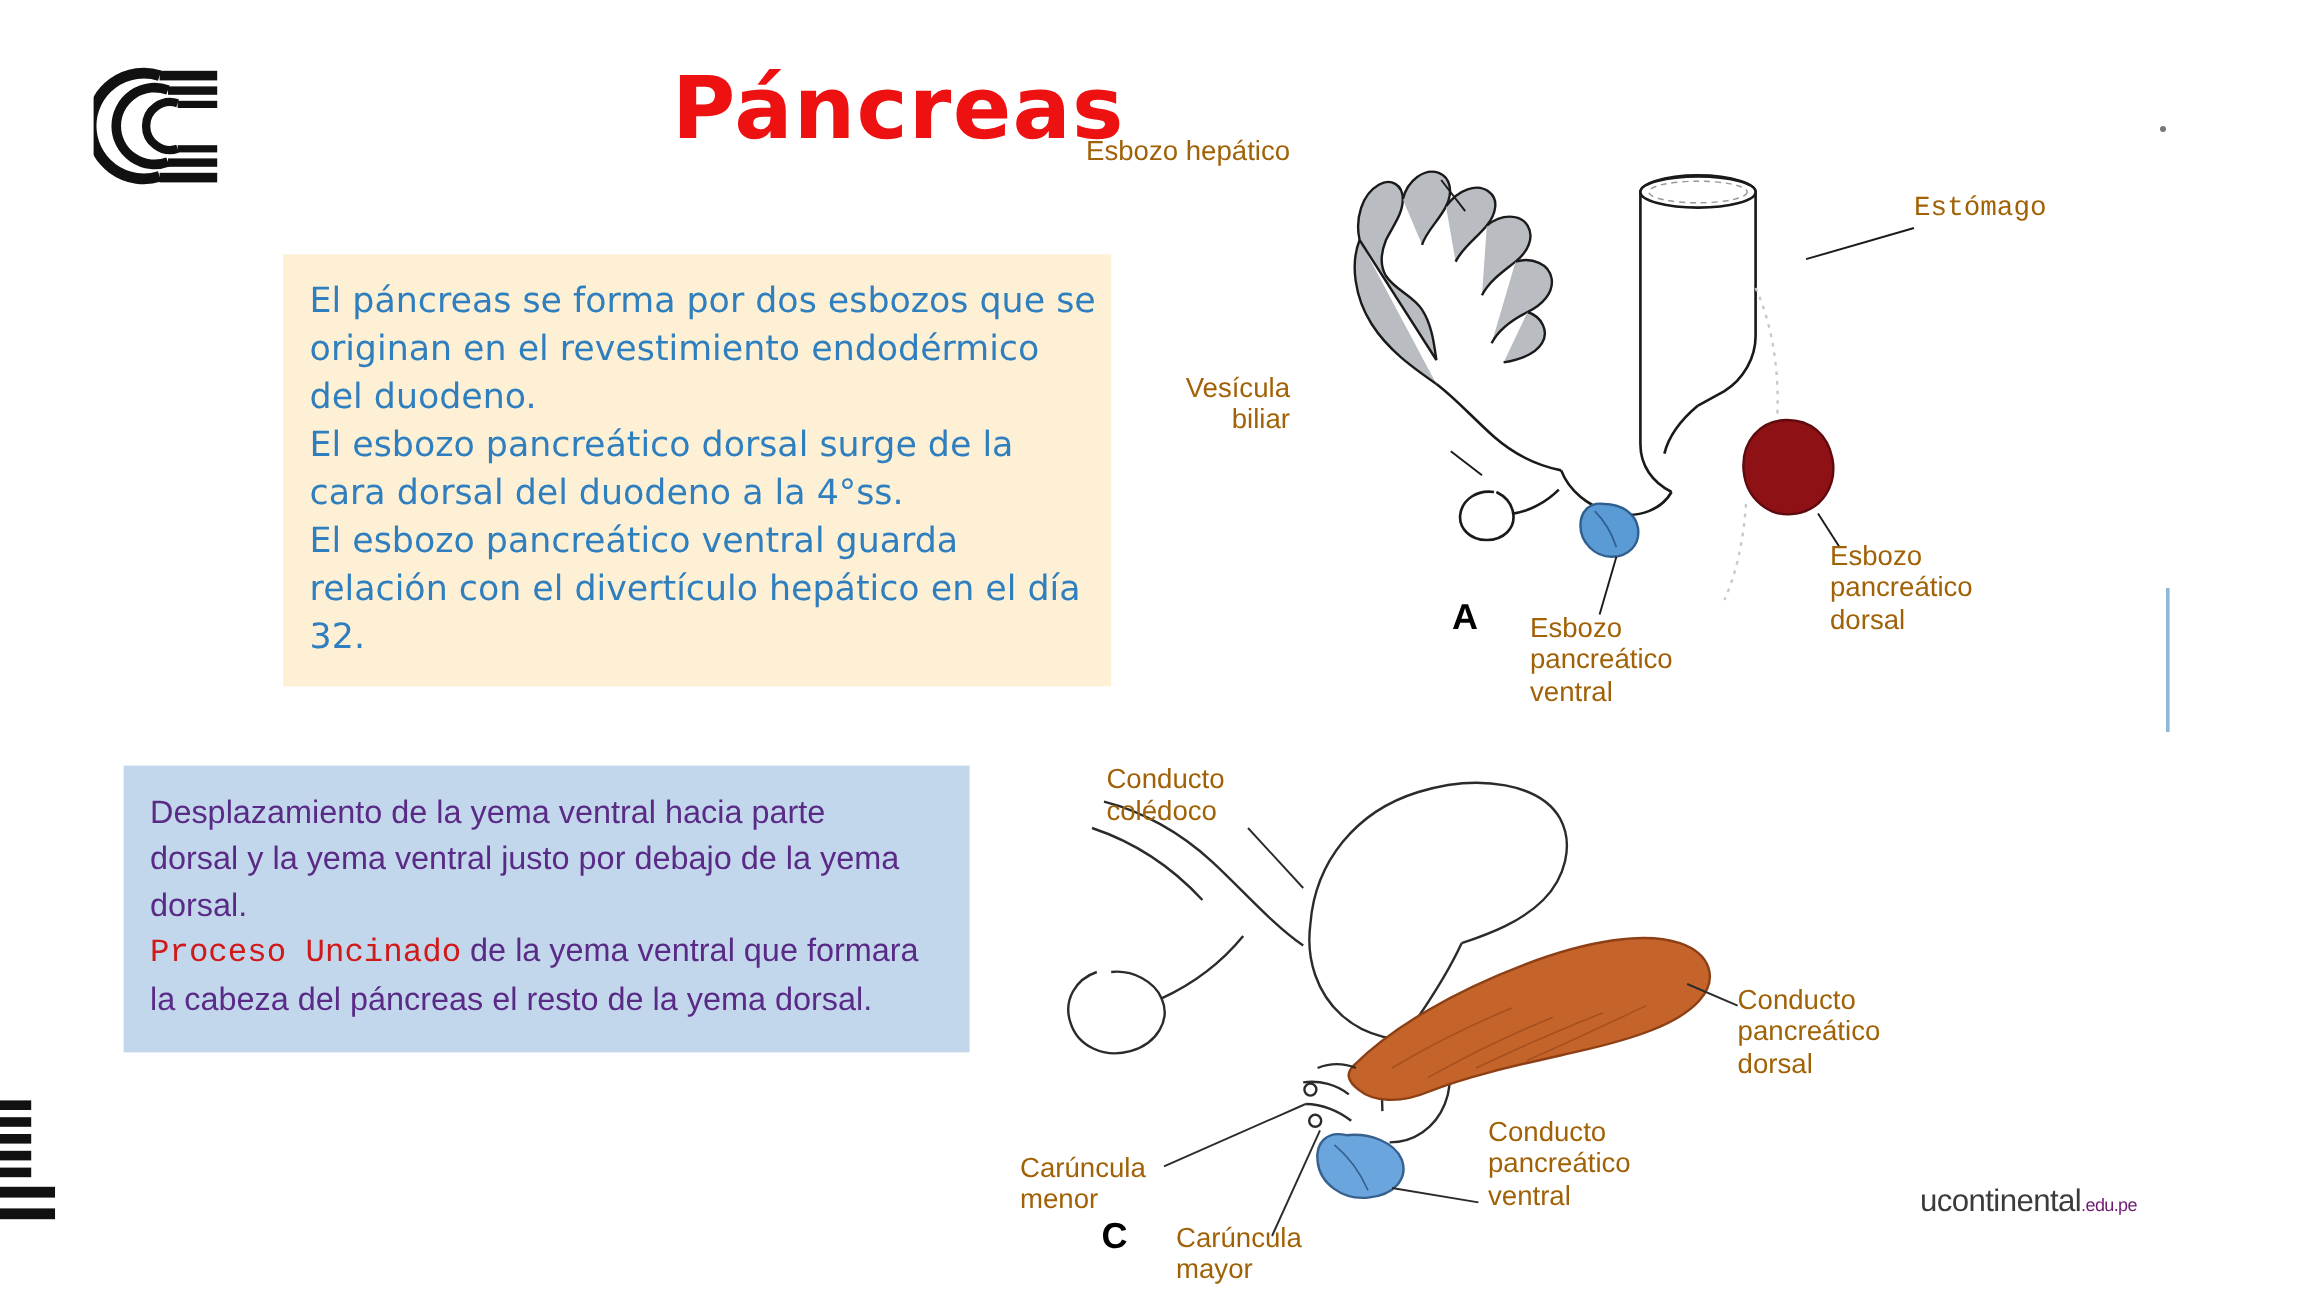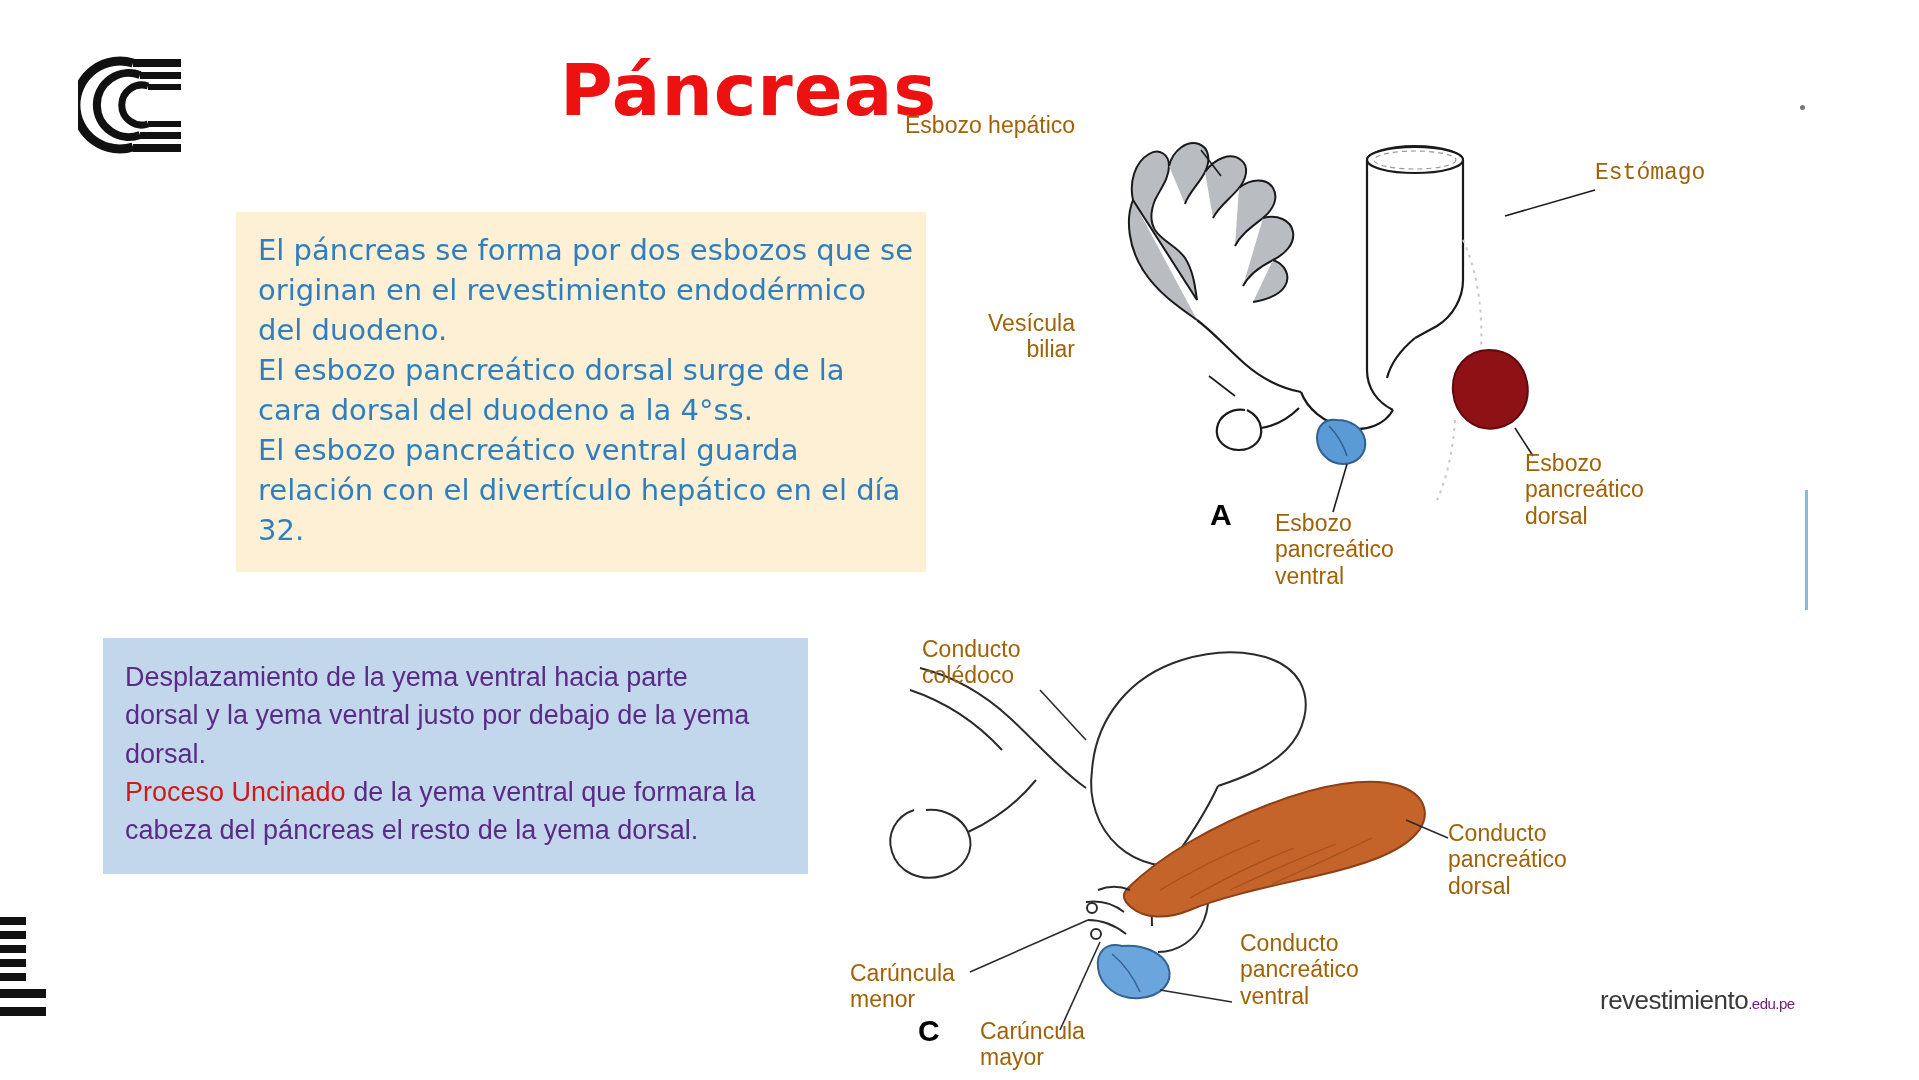--- a/index.html
+++ b/index.html
@@ -86,21 +86,21 @@
     width: 705px;
     padding: 20px 40px 24px 22px;
     box-sizing: border-box;
     background: #c3d7ec;
     color: #5a2b86;
     font-family: "Liberation Sans", sans-serif;
     font-size: 27px;
     line-height: 1.42;
   }
   .box-blue p { margin: 0; }
-  .hl-red { color: #d01a1a; }
+  .hl-red { color: #d01a1a; font-family: Liberation Mono, monospace; }
 
   
   .figure {
     position: absolute;
   }
   .fig-a { left: 1085px; top: 120px; width: 740px; height: 440px; }
   .fig-c { left: 860px; top: 590px; width: 760px; height: 460px; }
 
   .fig-label {
     position: absolute;
@@ -281,13 +281,13 @@
   <div class="fig-label" style="left:380px; top:340px;">Conducto
 pancreático
 ventral</div>
   <div class="fig-label" style="left:-10px; top:370px;">Carúncula
 menor</div>
   <div class="fig-label" style="left:120px; top:428px;">Carúncula
 mayor</div>
   <div class="fig-letter" style="left:58px; top:424px;">C</div>
 </div>
 
-<div class="brand"><span>revestimiento</span><span class="tld">.edu.pe</span></div>
+<div class="brand"><span>ucontinental</span><span class="tld">.edu.pe</span></div>
 
 </body></html>

